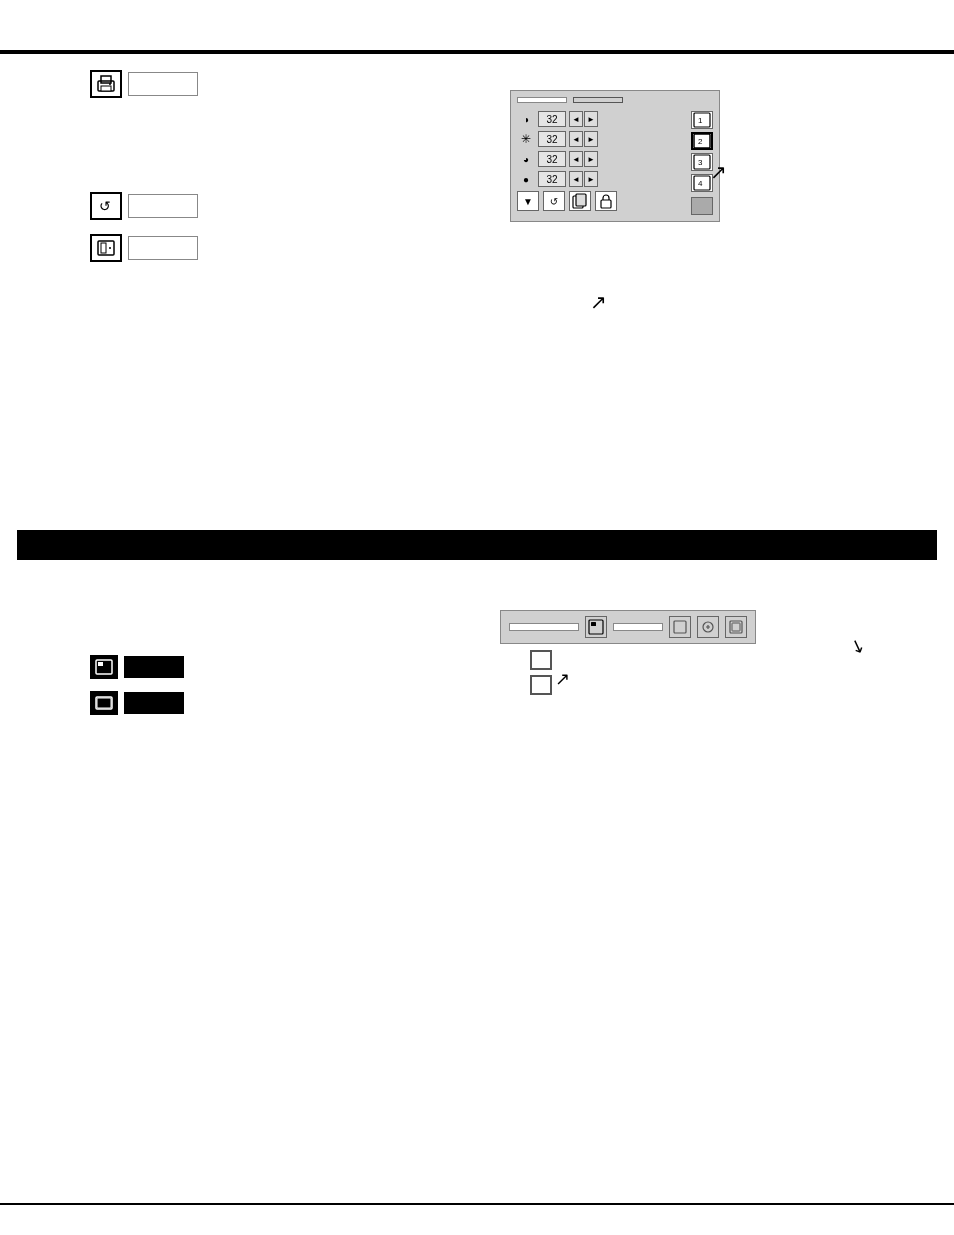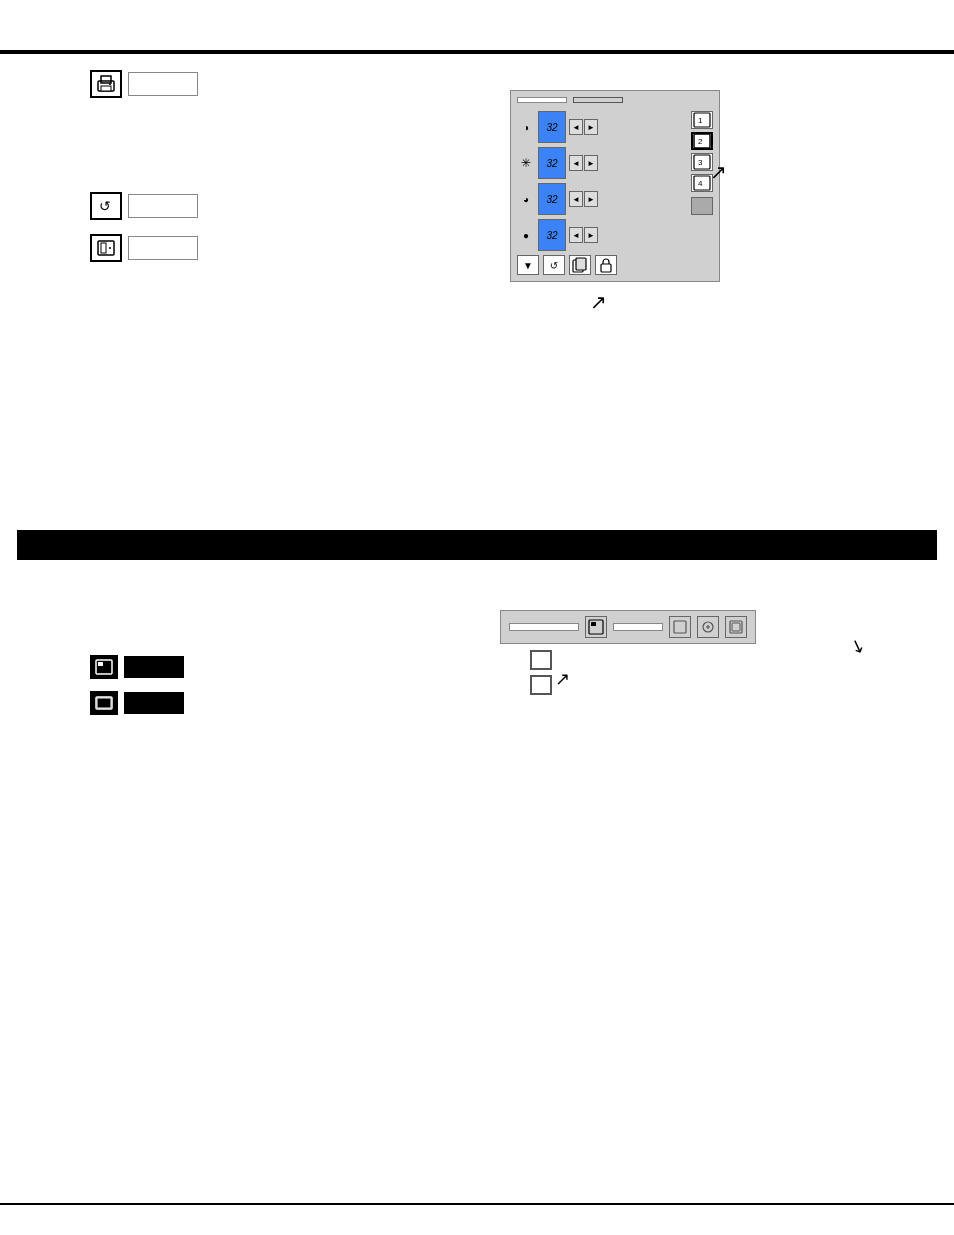--- a/index.html
+++ b/index.html
@@ -129,28 +129,27 @@
       height: 16px;
       display: flex;
       align-items: center;
       justify-content: center;
       font-size: 10px;
       flex-shrink: 0;
     }
 
     .slider-value-box {
       width: 28px;
-      height: 32px;
+      height: 16px;
       border: 1px solid #666;
-      background: #3b82f6;
+      background: #e5e5e5;
       font-size: 10px;
       display: flex;
       align-items: center;
       justify-content: center;
-      font-style: italic;
     }
 
     .slider-arrows {
       display: flex;
       gap: 1px;
     }
 
     .arrow-btn {
       width: 14px;
       height: 16px;

